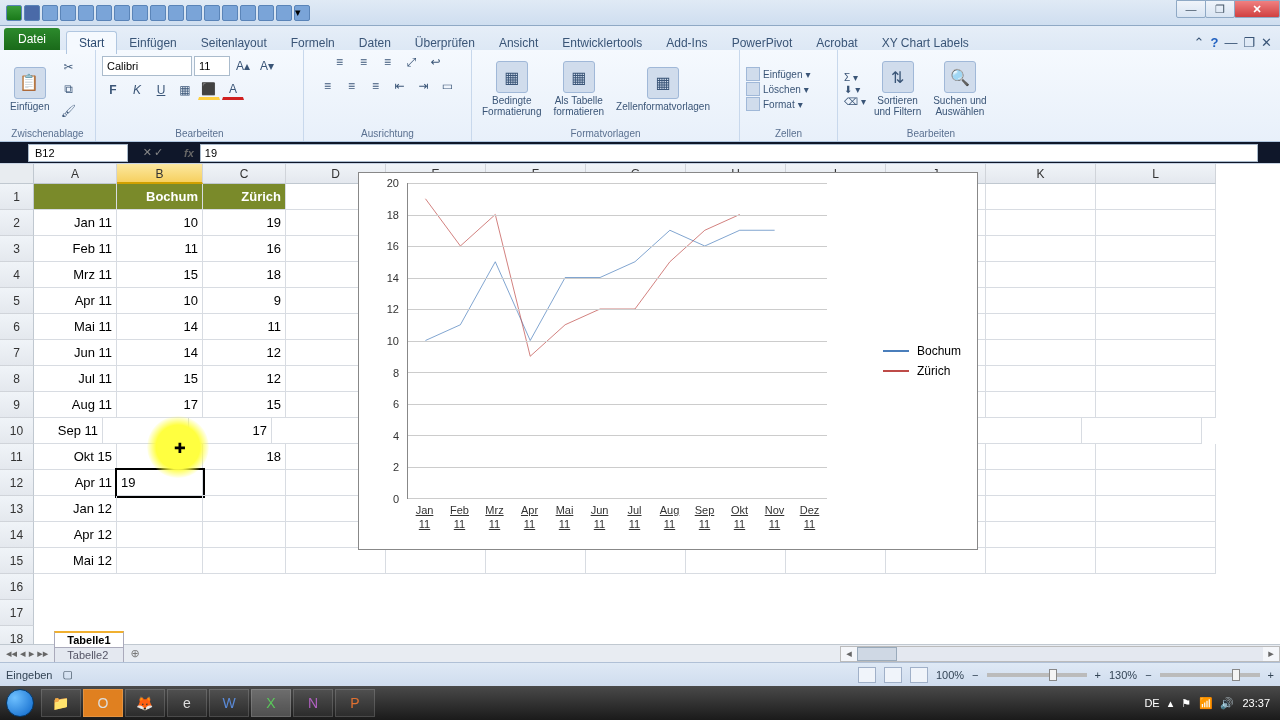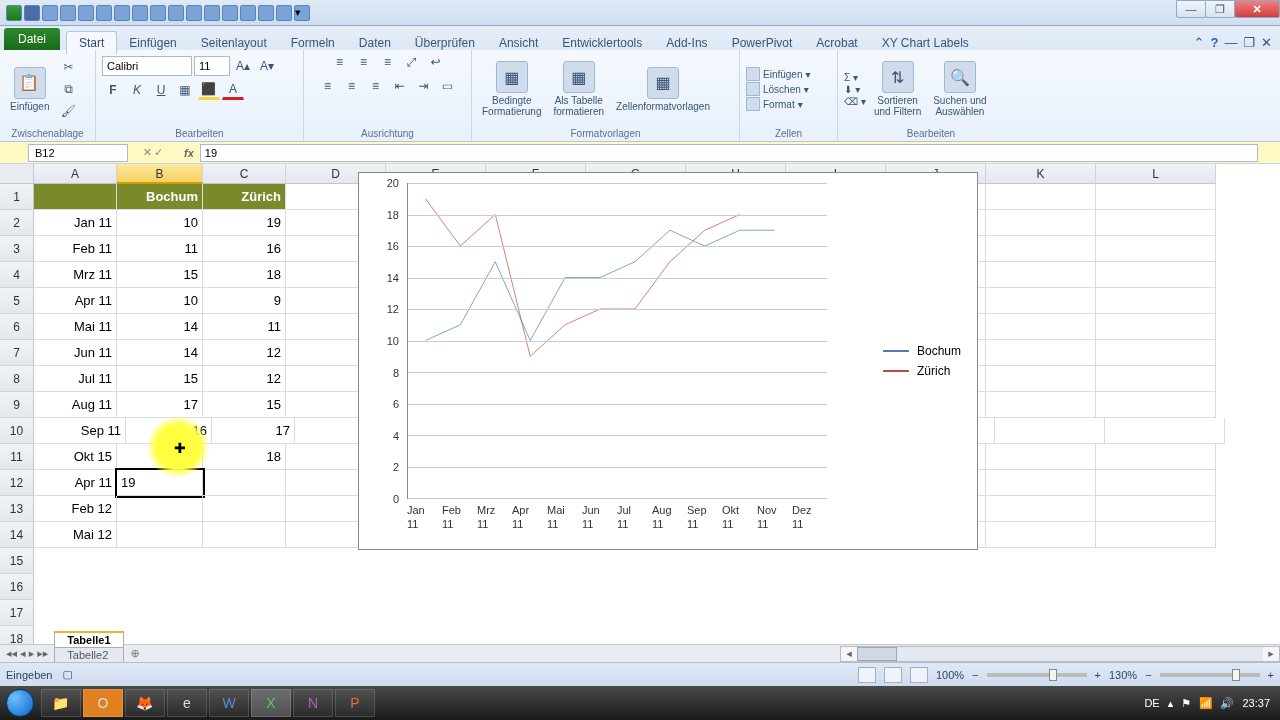--- a/index.html
+++ b/index.html
@@ -31,21 +31,21 @@
 .small-btn { width:22px; height:20px; border:1px solid transparent; display:flex; align-items:center; justify-content:center; font-size:12px; color:#3a5577; }
 .font-row { display:flex; gap:2px; align-items:center; }
 .font-sel { border:1px solid #abc; background:#fff; height:20px; font-size:11px; padding:0 4px; }
 .font-name { width:90px; }
 .font-size { width:36px; }
 .cell-group { display:flex; flex-direction:column; gap:1px; font-size:10px; color:#3a5577;}
 .cell-row{display:flex;align-items:center;gap:3px;}
 .cell-row .mi{width:14px;height:14px;background:#d0dcec;border:1px solid #a0b8d8;}
 
 
-.fbar-row { height:22px; border-bottom:1px solid #c8d4e4; display:flex; align-items:center; background:#fef9c3; }
+.fbar-row { height:22px; border-bottom:1px solid #c8d4e4; display:flex; align-items:center; background:#0f172a; }
 .name-box { width:100px; margin-left:28px; background:#fff; border:1px solid #abc; height:18px; padding:0 6px; display:flex; align-items:center; font-size:11px; }
 .fbar-btns { width:50px; display:flex; gap:2px; justify-content:center; color:#888; }
 .fx { font-style:italic; font-weight:bold; color:#666; margin:0 6px;}
 .formula-input { flex:1; background:#fff; border:1px solid #abc; height:18px; padding:0 4px; font-size:11px; margin-right:22px; }
 
 
 .sheet-area { position:absolute; top:164px; left:0; right:0; bottom:42px; display:flex; }
 .row-hdr-col { width:34px; }
 .select-all { height:20px; background:#e8ecf0; border-right:1px solid #c0c8d0; border-bottom:1px solid #c0c8d0; }
 .row-hdr { height:26px; background:linear-gradient(#f0f4f8,#e4e8ee); border-bottom:1px solid #d0d4da; border-right:1px solid #c0c8d0; text-align:center; line-height:26px; font-size:12px; color:#333;}
@@ -61,21 +61,21 @@
 .highlight-circle { position:absolute; width:62px; height:62px; background:radial-gradient(circle,#ffff40 50%,rgba(255,255,64,0) 72%); border-radius:50%; pointer-events:none; z-index:5;}
 .cursor-cross { position:absolute; font-size:14px; color:#000; z-index:6; pointer-events:none;}
 
 
 .chart-box { position:absolute; border:1px solid #888; background:#fff; z-index:3; }
 .plot { position:absolute; left:48px; right:150px; top:10px; bottom:50px; border-left:1px solid #888; border-bottom:1px solid #888; }
 .plot .gridline { position:absolute; left:0; right:0; border-top:1px solid #ccc; }
 .yticks { position:absolute; left:0; top:10px; bottom:50px; width:44px; }
 .ytick { position:absolute; right:4px; font-size:11px; color:#333; transform:translateY(-50%);}
 .xticks { position:absolute; left:48px; right:150px; bottom:4px; height:42px; display:flex; }
-.xtick { flex:1; font-size:11px; color:#333; line-height:1.3; }
+.xtick { flex:1; text-align:center; font-size:11px; color:#333; line-height:1.3;text-decoration:underline; }
 .legend { position:absolute; right:16px; top:50%; transform:translateY(-50%); font-size:12px;}
 .legend-item{display:flex;align-items:center;gap:8px;margin:6px 0;}
 .legend-line{width:26px;height:2px;}
 svg.lines{position:absolute;left:0;top:0;width:100%;height:100%;overflow:visible;}
 
 
 .sheet-tabs-row { position:absolute; left:0; right:0; bottom:24px; height:18px; background:#e8ecf2; border-top:1px solid #c0c8d0; display:flex; align-items:center; font-size:11px;}
 .nav-tris { display:flex; gap:2px; padding:0 6px; color:#666;}
 .stab { padding:1px 12px; background:#fff; border:1px solid #aab; border-bottom:none; border-radius:0 0 0 0; margin-right:-1px;}
 .stab.active{background:#fff;font-weight:bold;border-top:2px solid #f0b030;}
@@ -449,21 +449,21 @@
           <div class="cell" style="width: 100px;"></div>
           <div class="cell" style="width: 100px;"></div>
           <div class="cell" style="width: 100px;"></div>
           <div class="cell" style="width: 100px;"></div>
           <div class="cell" style="width: 100px;"></div>
           <div class="cell" style="width: 100px;"></div>
           <div class="cell" style="width: 110px;"></div>
           <div class="cell" style="width: 120px;"></div>
         </div>
         <div class="crow">
-          <div class="cell" style="width: 92px;">Sep 11</div>
+          <div class="cell" style="width: 69px;">Sep 11</div>
           <div class="cell" style="width: 86px;">16</div>
           <div class="cell" style="width: 83px;">17</div>
           <div class="cell" style="width: 100px;"></div>
           <div class="cell" style="width: 100px;"></div>
           <div class="cell" style="width: 100px;"></div>
           <div class="cell" style="width: 100px;"></div>
           <div class="cell" style="width: 100px;"></div>
           <div class="cell" style="width: 100px;"></div>
           <div class="cell" style="width: 100px;"></div>
           <div class="cell" style="width: 110px;"></div>
@@ -491,21 +491,35 @@
           <div class="cell" style="width: 100px;"></div>
           <div class="cell" style="width: 100px;"></div>
           <div class="cell" style="width: 100px;"></div>
           <div class="cell" style="width: 100px;"></div>
           <div class="cell" style="width: 100px;"></div>
           <div class="cell" style="width: 100px;"></div>
           <div class="cell" style="width: 110px;"></div>
           <div class="cell" style="width: 120px;"></div>
         </div>
         <div class="crow">
-          <div class="cell" style="width: 83px;">Feb 12</div>
+          <div class="cell" style="width: 83px;">Jan 12</div>
+          <div class="cell" style="width: 86px;"></div>
+          <div class="cell" style="width: 83px;"></div>
+          <div class="cell" style="width: 100px;"></div>
+          <div class="cell" style="width: 100px;"></div>
+          <div class="cell" style="width: 100px;"></div>
+          <div class="cell" style="width: 100px;"></div>
+          <div class="cell" style="width: 100px;"></div>
+          <div class="cell" style="width: 100px;"></div>
+          <div class="cell" style="width: 100px;"></div>
+          <div class="cell" style="width: 110px;"></div>
+          <div class="cell" style="width: 120px;"></div>
+        </div>
+        <div class="crow">
+          <div class="cell" style="width: 83px;">Apr 12</div>
           <div class="cell" style="width: 86px;"></div>
           <div class="cell" style="width: 83px;"></div>
           <div class="cell" style="width: 100px;"></div>
           <div class="cell" style="width: 100px;"></div>
           <div class="cell" style="width: 100px;"></div>
           <div class="cell" style="width: 100px;"></div>
           <div class="cell" style="width: 100px;"></div>
           <div class="cell" style="width: 100px;"></div>
           <div class="cell" style="width: 100px;"></div>
           <div class="cell" style="width: 110px;"></div>

